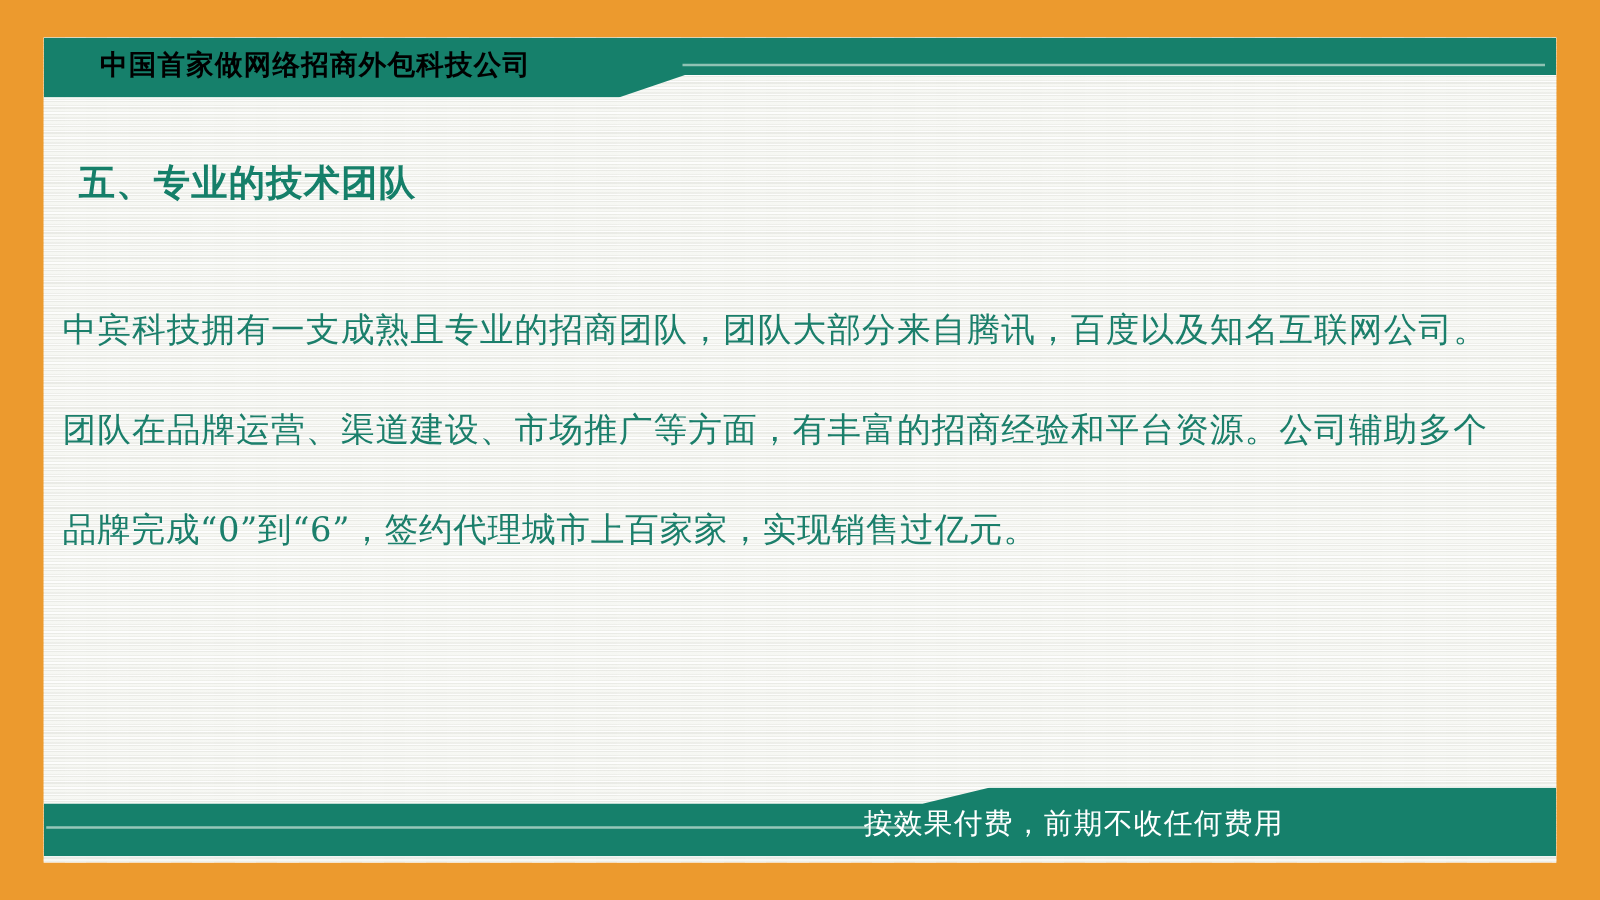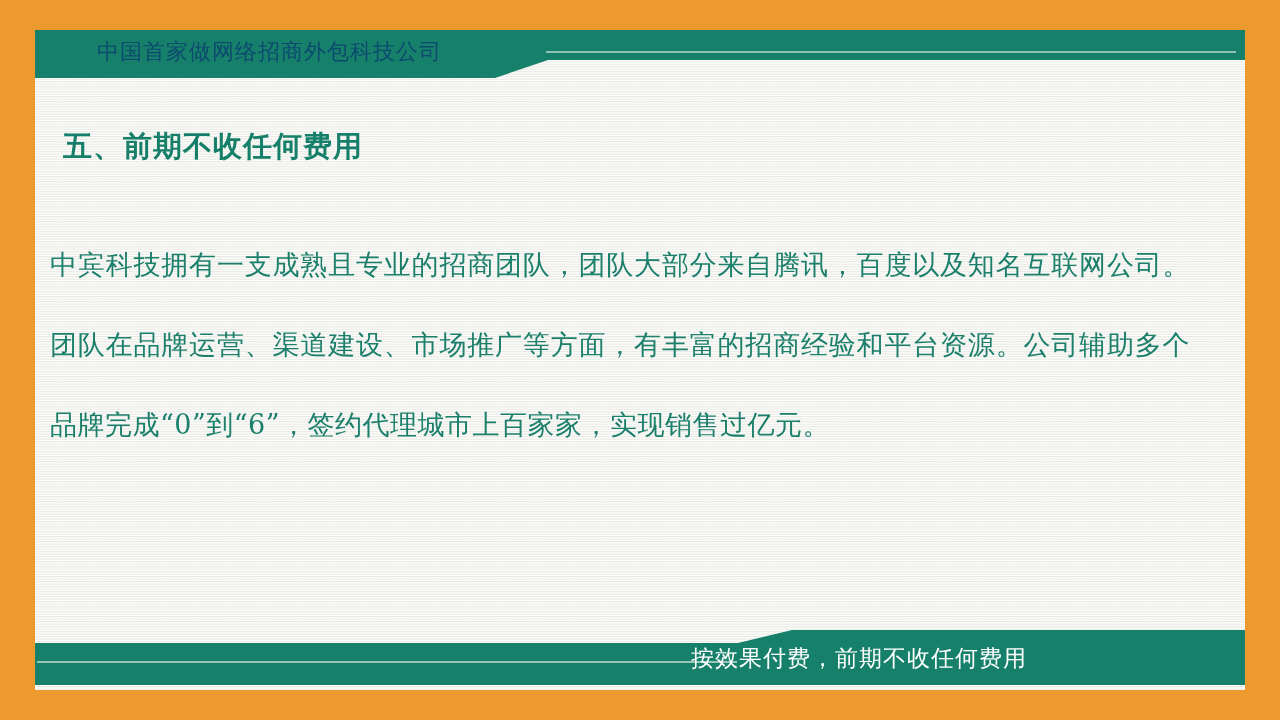--- a/index.html
+++ b/index.html
@@ -76,27 +76,27 @@
   .header-hairline {
     position: absolute;
     left: 511px;
     top: 21px;
     width: 690px;
     height: 2px;
     background: #8fc2b4;
   }
   .header-title {
     position: absolute;
-    left: 62px;
+    left: 45px;
     top: 0;
     height: 44px;
     line-height: 44px;
-    color: #0c4a6e;
+    color: #000000;
     font-size: 22px;
-    font-weight: normal;
+    font-weight: bold;
     letter-spacing: 1px;
     white-space: nowrap;
   }
 
   
   .content {
     position: absolute;
     left: 35px;
     top: 95px;
     width: 1210px;
@@ -176,21 +176,21 @@
 
   <div class="paper"></div>
 
   <div class="header-band">
     <div class="header-shape-main"></div>
     <div class="header-hairline"></div>
     <div class="header-title">中国首家做网络招商外包科技公司</div>
   </div>
 
   <div class="content">
-    <div class="section-heading">五、前期不收任何费用</div>
+    <div class="section-heading">五、专业的技术团队</div>
     <div class="body-text">中宾科技拥有一支成熟且专业的招商团队，团队大部分来自腾讯，百度以及知名互联网公司。团队在品牌运营、渠道建设、市场推广等方面，有丰富的招商经验和平台资源。公司辅助多个品牌完成“0”到“6”，签约代理城市上百家家，实现销售过亿元。</div>
   </div>
 
   <div class="footer-band">
     <div class="footer-shape-main"></div>
     <div class="footer-hairline"></div>
     <div class="footer-text">按效果付费，前期不收任何费用</div>
   </div>
 
 </div>

